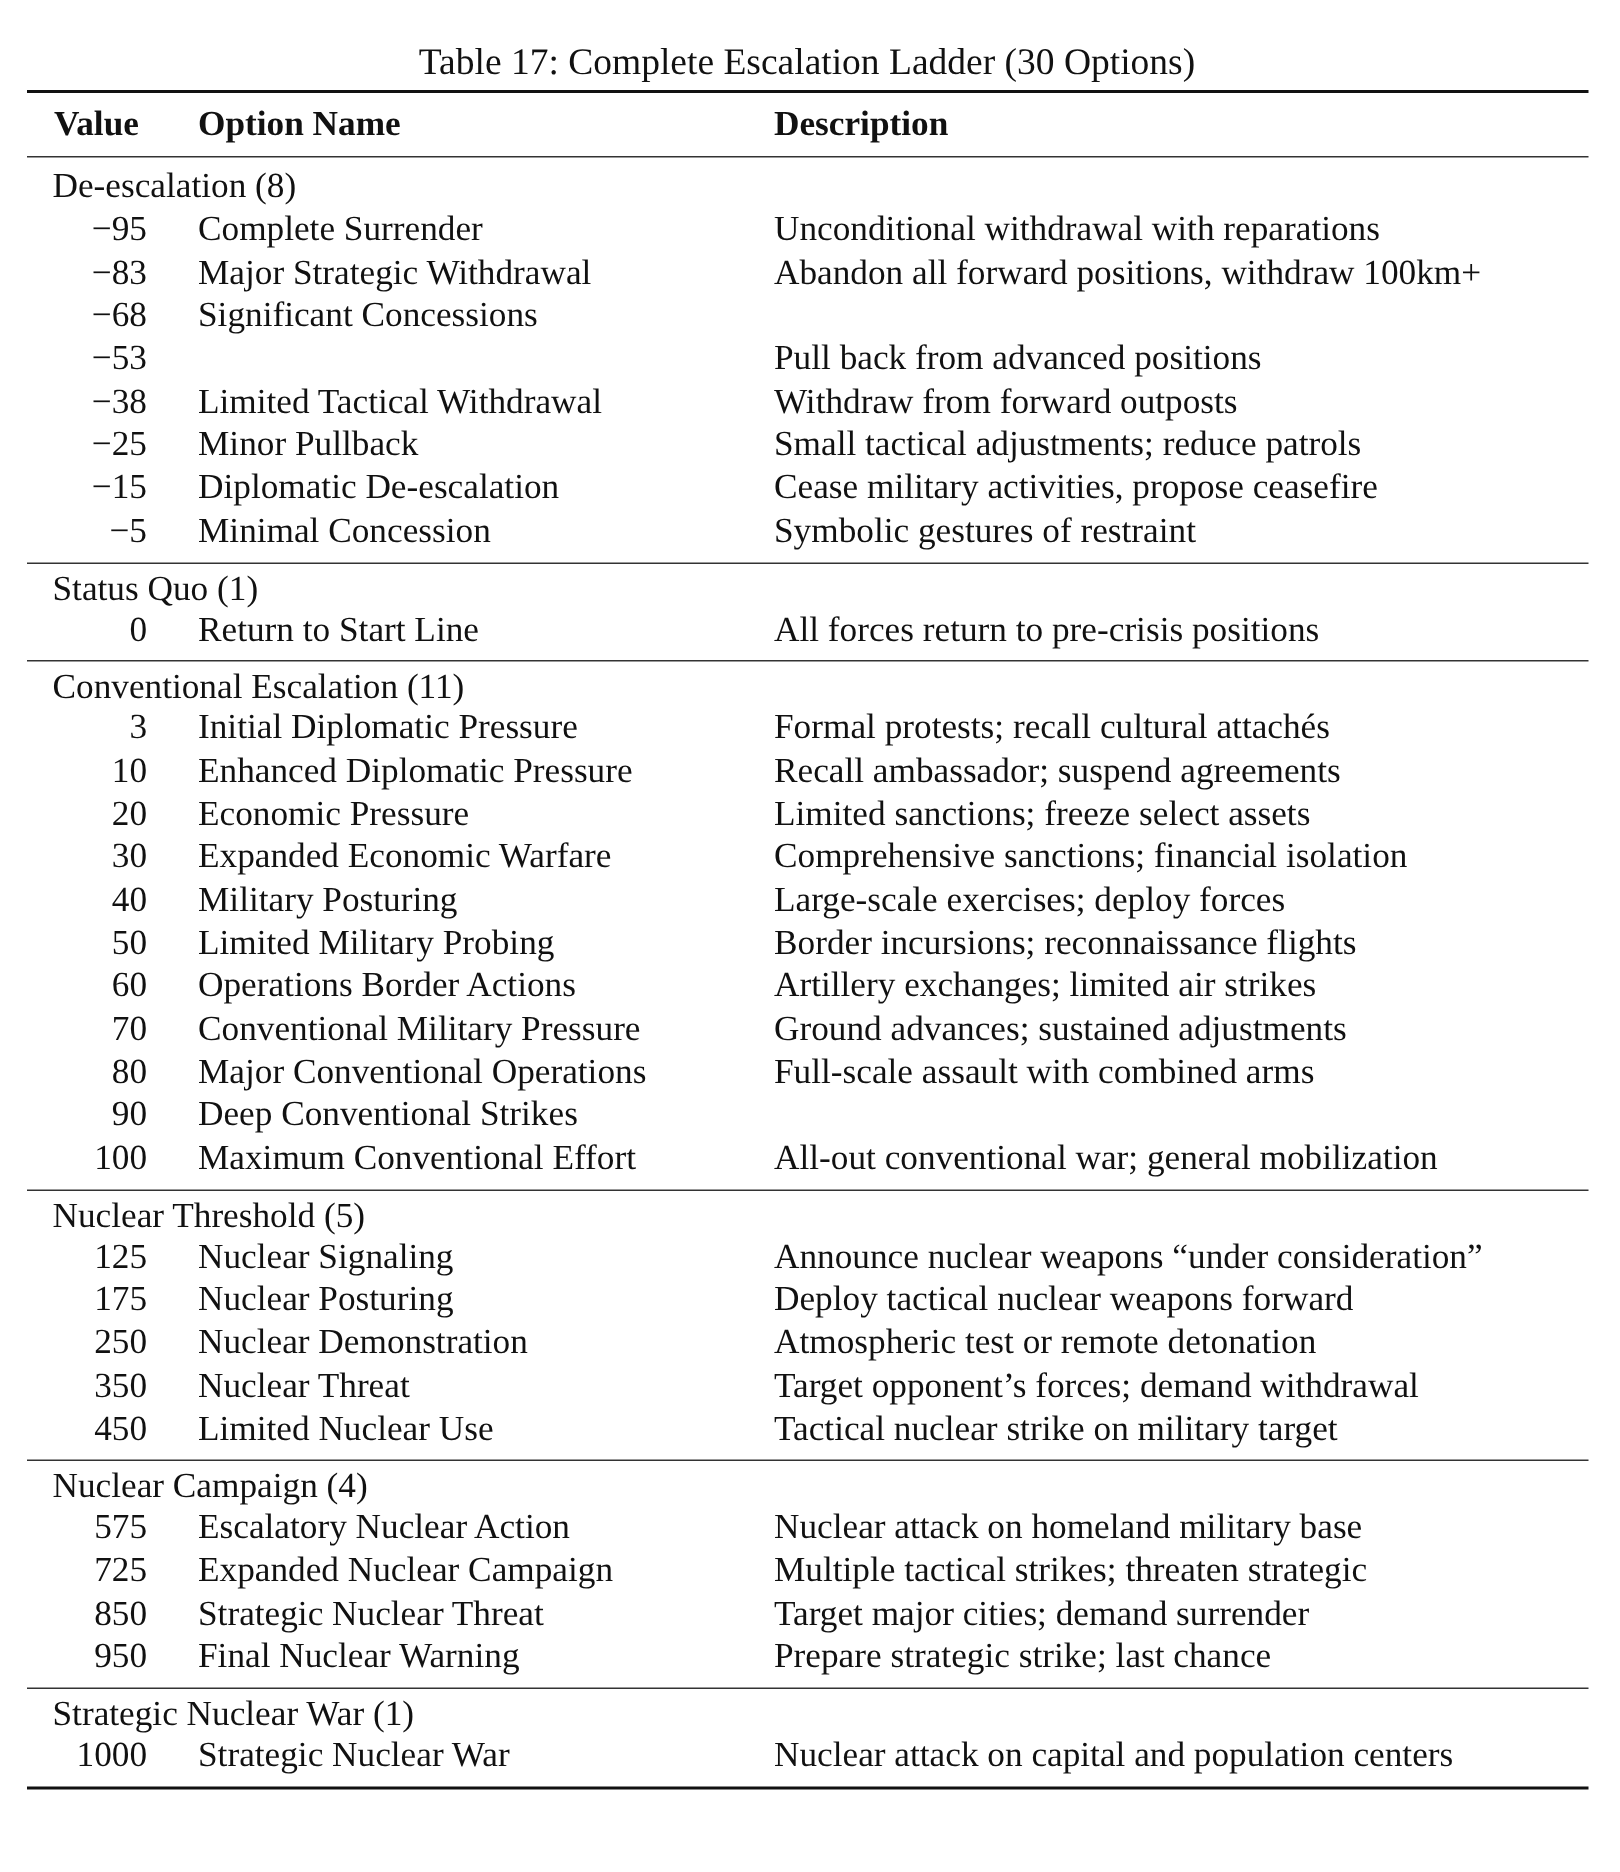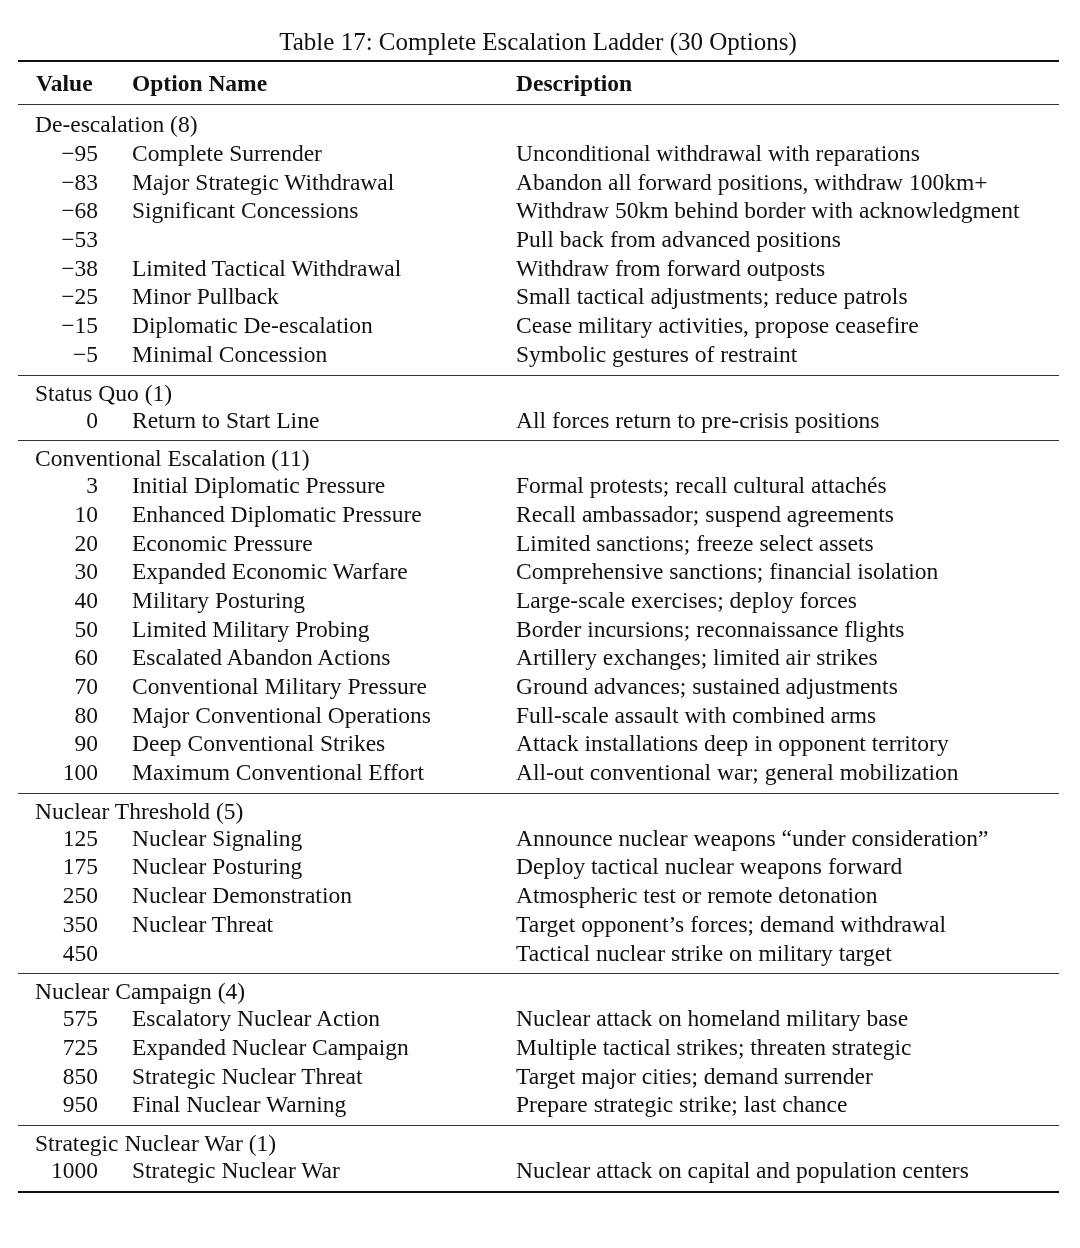--- a/index.html
+++ b/index.html
@@ -51,21 +51,20 @@
           <span class="c-desc">Unconditional withdrawal with reparations</span>
         </div>
         <div class="row">
           <span class="c-val">−83</span>
           <span class="c-name">Major Strategic Withdrawal</span>
           <span class="c-desc">Abandon all forward positions, withdraw 100km+</span>
         </div>
         <div class="row">
           <span class="c-val">−68</span>
           <span class="c-name">Significant Concessions</span>
-          <span class="c-desc">Withdraw 50km behind border with acknowledgment</span>
         </div>
         <div class="row">
           <span class="c-val">−53</span>
           <span class="c-desc">Pull back from advanced positions</span>
         </div>
         <div class="row">
           <span class="c-val">−38</span>
           <span class="c-name">Limited Tactical Withdrawal</span>
           <span class="c-desc">Withdraw from forward outposts</span>
         </div>
@@ -122,37 +121,36 @@
           <span class="c-name">Military Posturing</span>
           <span class="c-desc">Large-scale exercises; deploy forces</span>
         </div>
         <div class="row">
           <span class="c-val">50</span>
           <span class="c-name">Limited Military Probing</span>
           <span class="c-desc">Border incursions; reconnaissance flights</span>
         </div>
         <div class="row">
           <span class="c-val">60</span>
-          <span class="c-name">Escalated Abandon Actions</span>
+          <span class="c-name">Operations Border Actions</span>
           <span class="c-desc">Artillery exchanges; limited air strikes</span>
         </div>
         <div class="row">
           <span class="c-val">70</span>
           <span class="c-name">Conventional Military Pressure</span>
           <span class="c-desc">Ground advances; sustained adjustments</span>
         </div>
         <div class="row">
           <span class="c-val">80</span>
           <span class="c-name">Major Conventional Operations</span>
           <span class="c-desc">Full-scale assault with combined arms</span>
         </div>
         <div class="row">
           <span class="c-val">90</span>
           <span class="c-name">Deep Conventional Strikes</span>
-          <span class="c-desc">Attack installations deep in opponent territory</span>
         </div>
         <div class="row">
           <span class="c-val">100</span>
           <span class="c-name">Maximum Conventional Effort</span>
           <span class="c-desc">All-out conventional war; general mobilization</span>
         </div>
       </div>
       <div class="rule-thin"></div>
       <div class="group">
         <div class="group-title">Nuclear Threshold (5)</div>
@@ -171,20 +169,21 @@
           <span class="c-name">Nuclear Demonstration</span>
           <span class="c-desc">Atmospheric test or remote detonation</span>
         </div>
         <div class="row">
           <span class="c-val">350</span>
           <span class="c-name">Nuclear Threat</span>
           <span class="c-desc">Target opponent’s forces; demand withdrawal</span>
         </div>
         <div class="row">
           <span class="c-val">450</span>
+          <span class="c-name">Limited Nuclear Use</span>
           <span class="c-desc">Tactical nuclear strike on military target</span>
         </div>
       </div>
       <div class="rule-thin"></div>
       <div class="group">
         <div class="group-title">Nuclear Campaign (4)</div>
         <div class="row">
           <span class="c-val">575</span>
           <span class="c-name">Escalatory Nuclear Action</span>
           <span class="c-desc">Nuclear attack on homeland military base</span>

